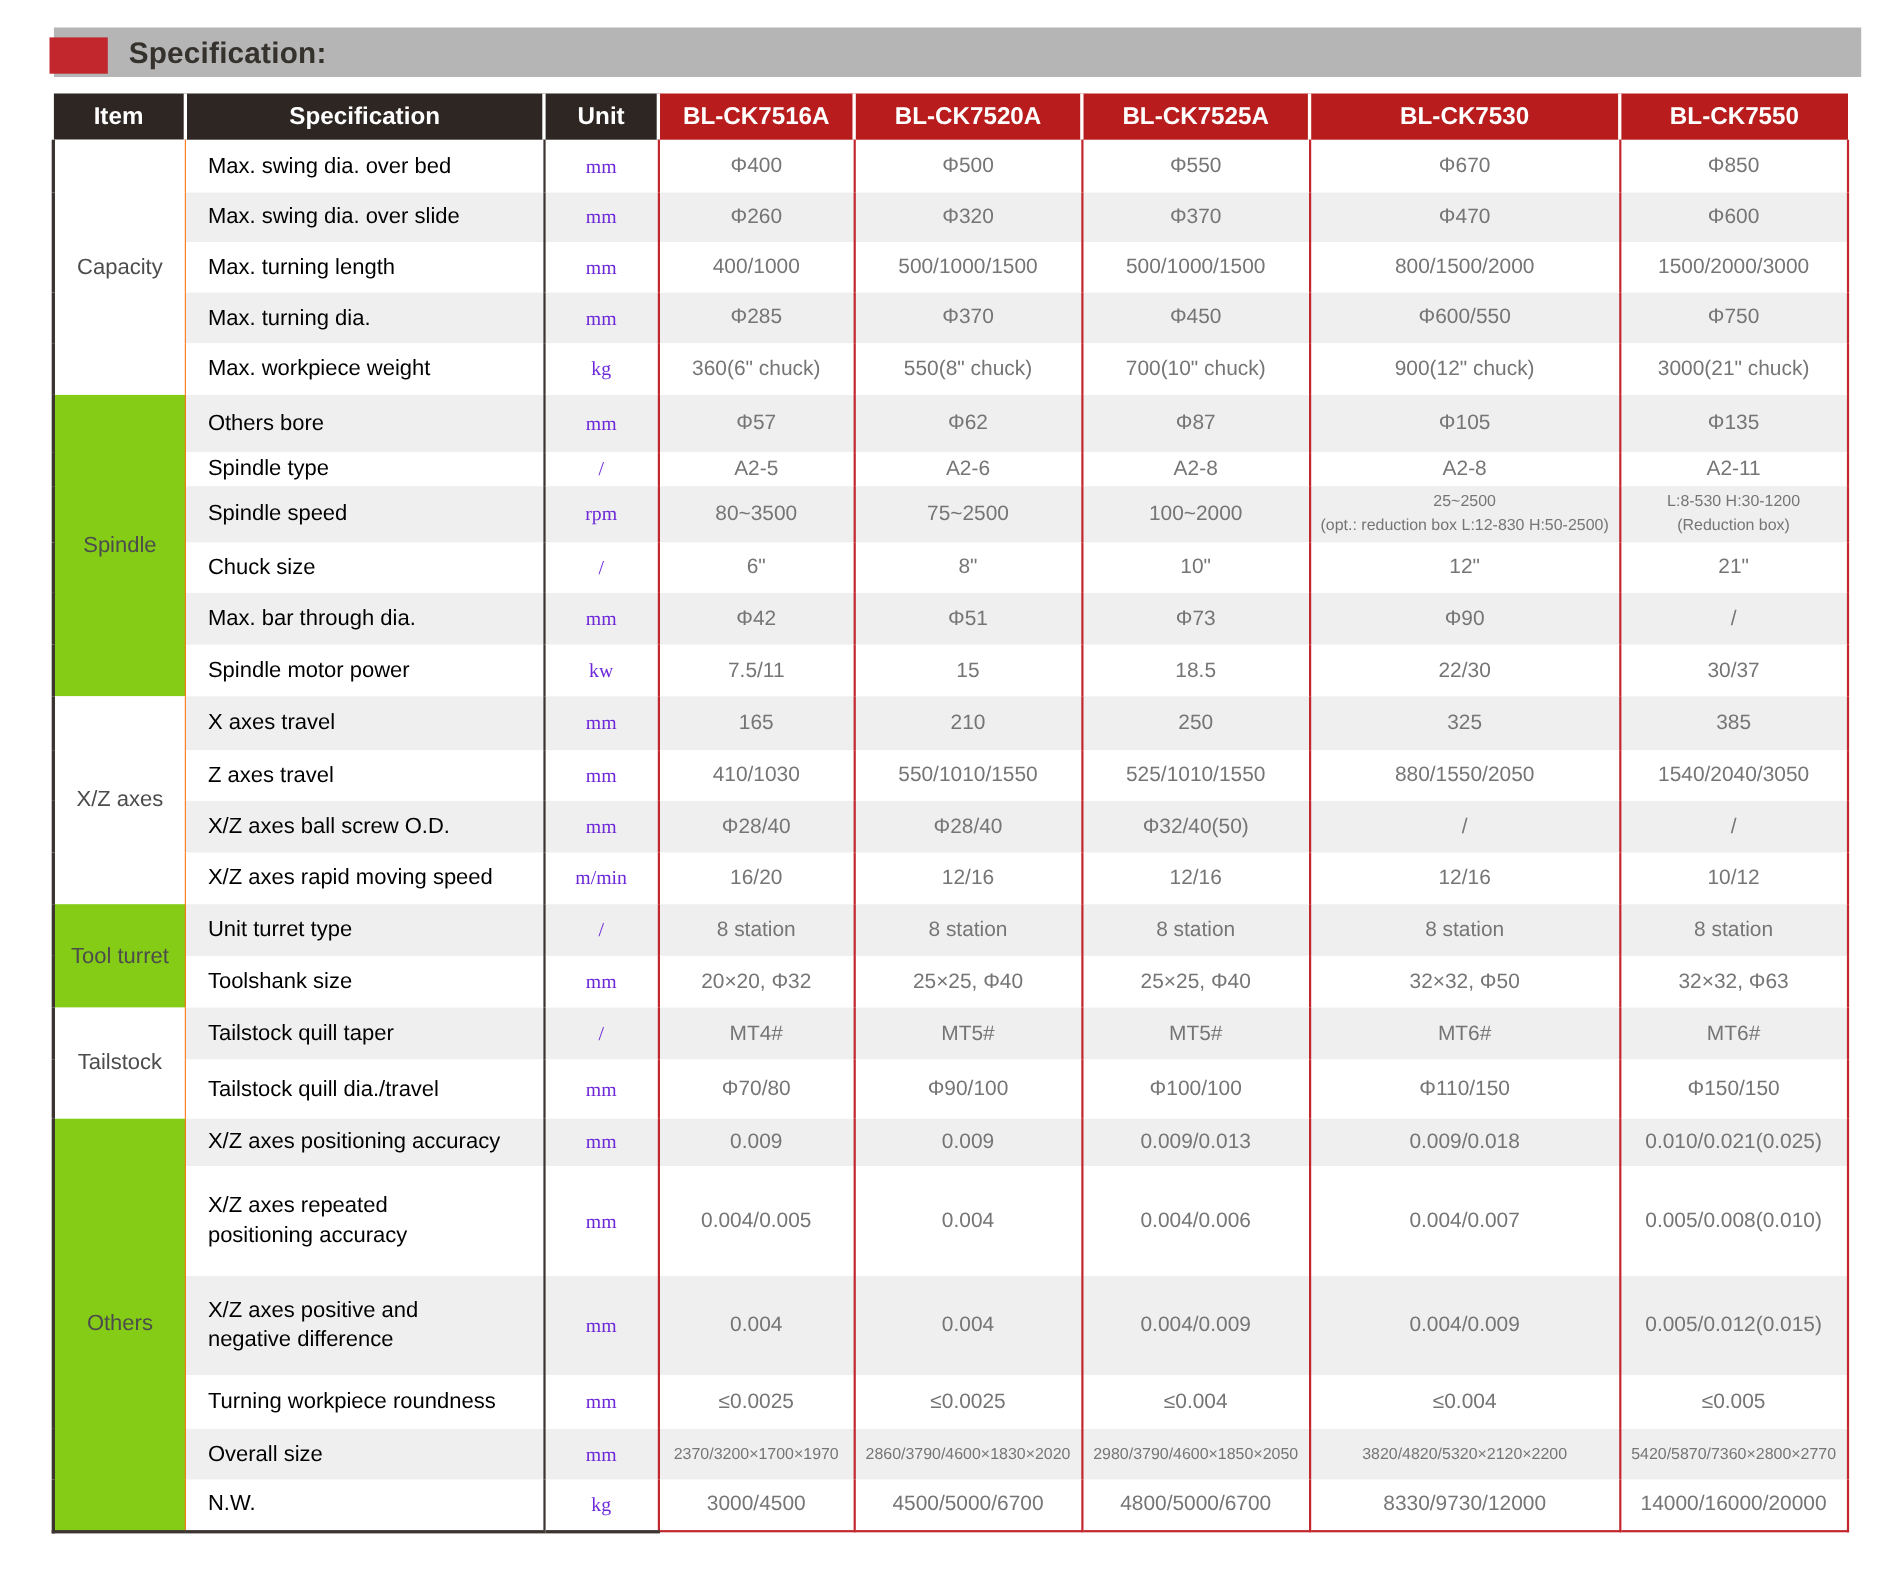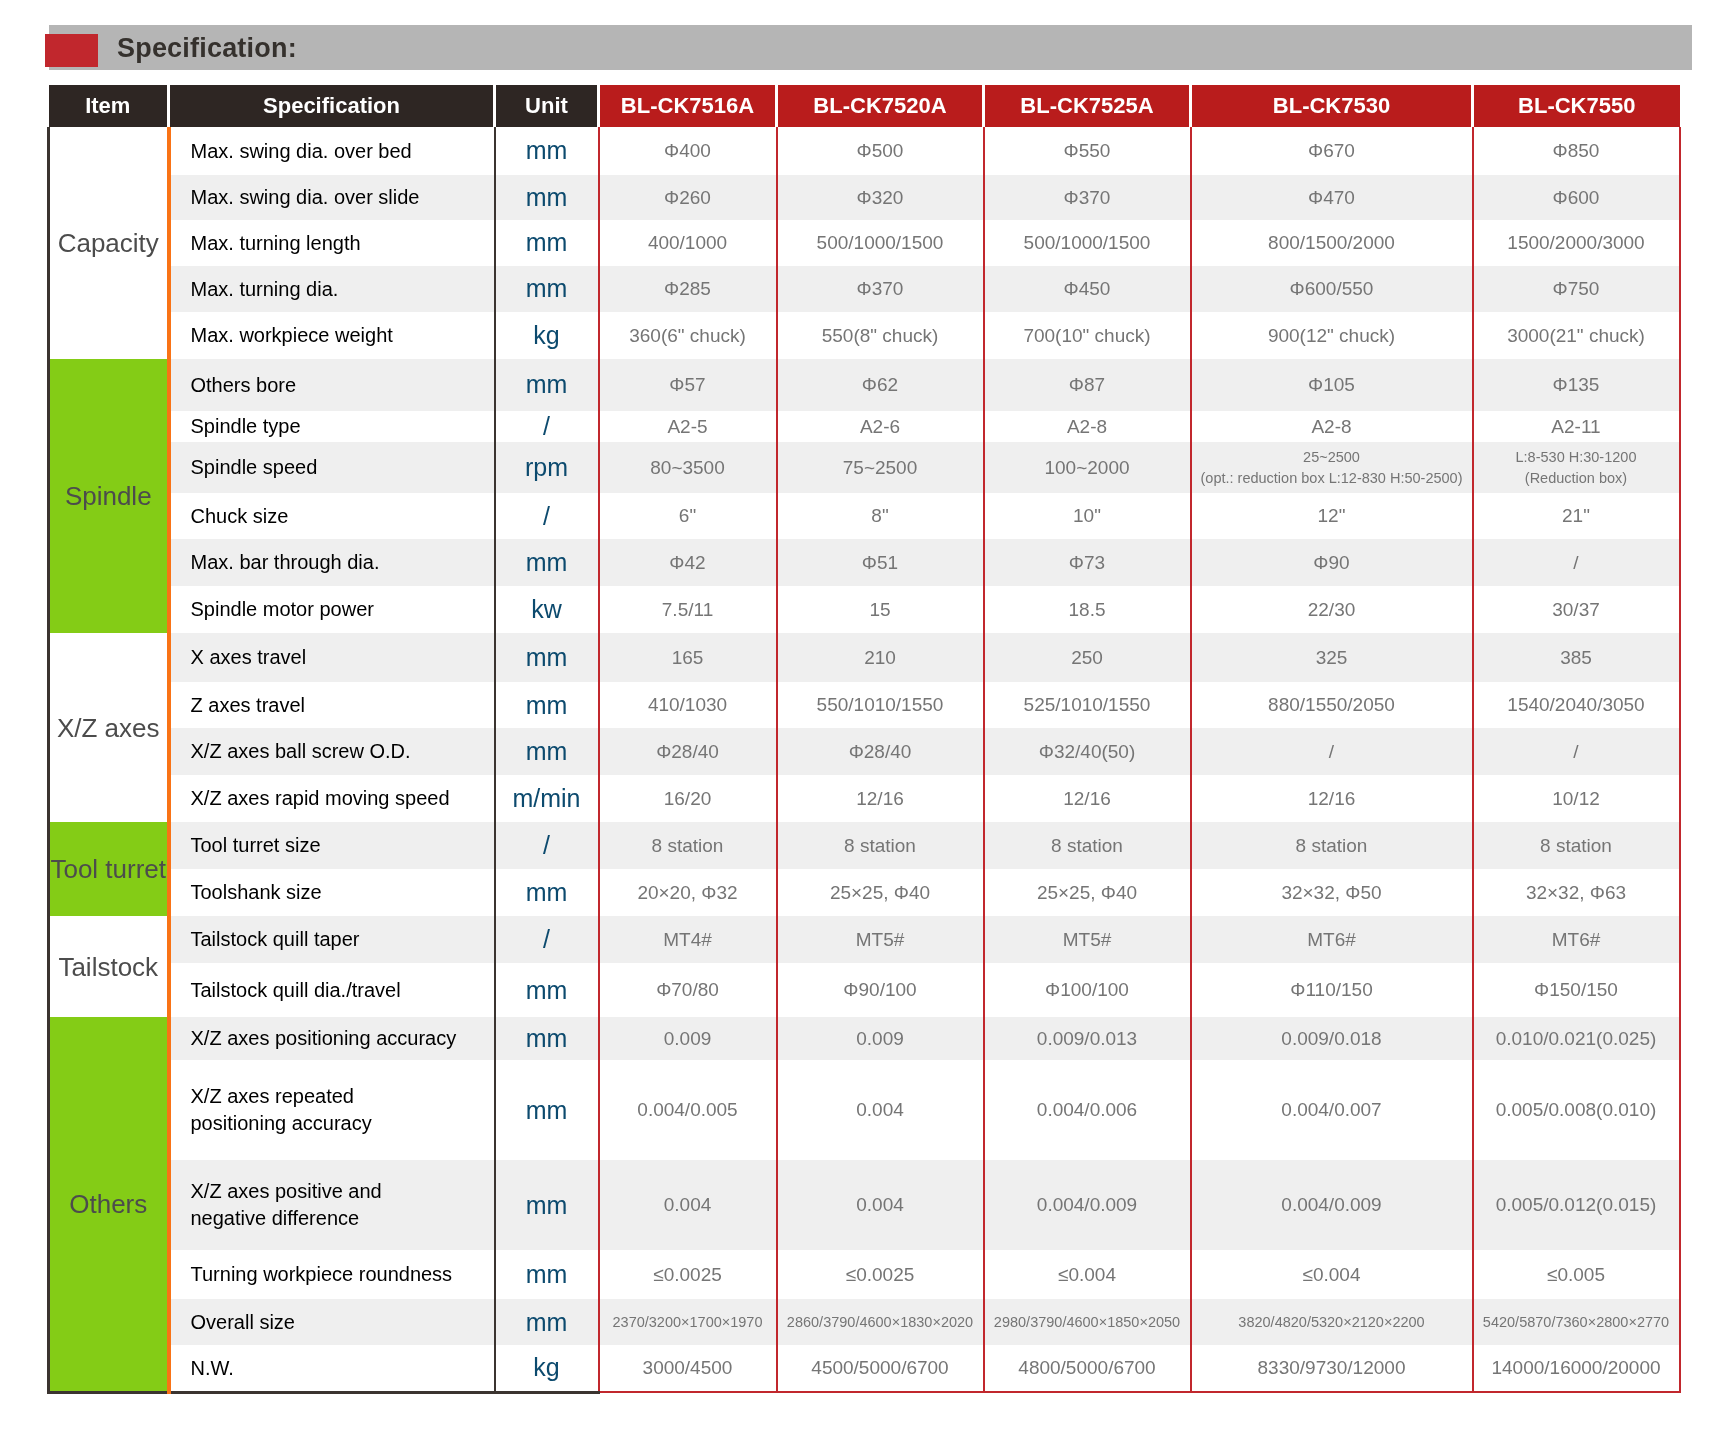--- a/index.html
+++ b/index.html
@@ -49,34 +49,35 @@
     text-align:center; vertical-align:middle;
     padding:0;
     color:#757575; font-size:19px;
     line-height:1.25;
   }
   tr.gray td.band { background:#efefef; }
 
   td.item-cell {
     background:#ffffff;
     border-left:3px solid #3b3430;
-    border-right:4px solid #f97316;
-    font-size:26px; color:#4c4c4c;
+    border-right:1px solid #f97316;
+    font-size:20px; color:#4c4c4c;
   }
   td.item-cell.gbg { background:#84cc16; }
 
   td.spec-cell {
     text-align:left; padding-left:20px;
     font-size:20px; color:#000000;
     border-right:2px solid #3b3430;
     white-space:pre-line; line-height:1.35;
   }
   td.unit-cell {
-    font-size:25px; color:#0c4a6e;
+    font-size:18px; color:#6d28d9;
     border-right:2px solid #c1272d;
+    font-family:Liberation Serif, serif;
   }
   td.value-cell {
     border-right:2px solid #c1272d;
   }
   td.value-cell.multiline {
     font-size:14.5px; white-space:pre-line; line-height:1.45;
   }
   td.value-cell.small { font-size:14.5px; }
 
   td.bd { border-bottom:3px solid #3b3430; }
@@ -249,21 +250,21 @@
         <td class="spec-cell band">X/Z axes rapid moving speed</td>
         <td class="unit-cell band">m/min</td>
         <td class="value-cell band">16/20</td>
         <td class="value-cell band">12/16</td>
         <td class="value-cell band">12/16</td>
         <td class="value-cell band">12/16</td>
         <td class="value-cell band">10/12</td>
       </tr>
       <tr class="gray" style="height: 47px;">
         <td rowspan="2" class="item-cell gbg">Tool turret</td>
-        <td class="spec-cell band">Tool turret size</td>
+        <td class="spec-cell band">Unit turret type</td>
         <td class="unit-cell band">/</td>
         <td class="value-cell band">8 station</td>
         <td class="value-cell band">8 station</td>
         <td class="value-cell band">8 station</td>
         <td class="value-cell band">8 station</td>
         <td class="value-cell band">8 station</td>
       </tr>
       <tr class="white" style="height: 47px;">
         <td class="spec-cell band">Toolshank size</td>
         <td class="unit-cell band">mm</td>

